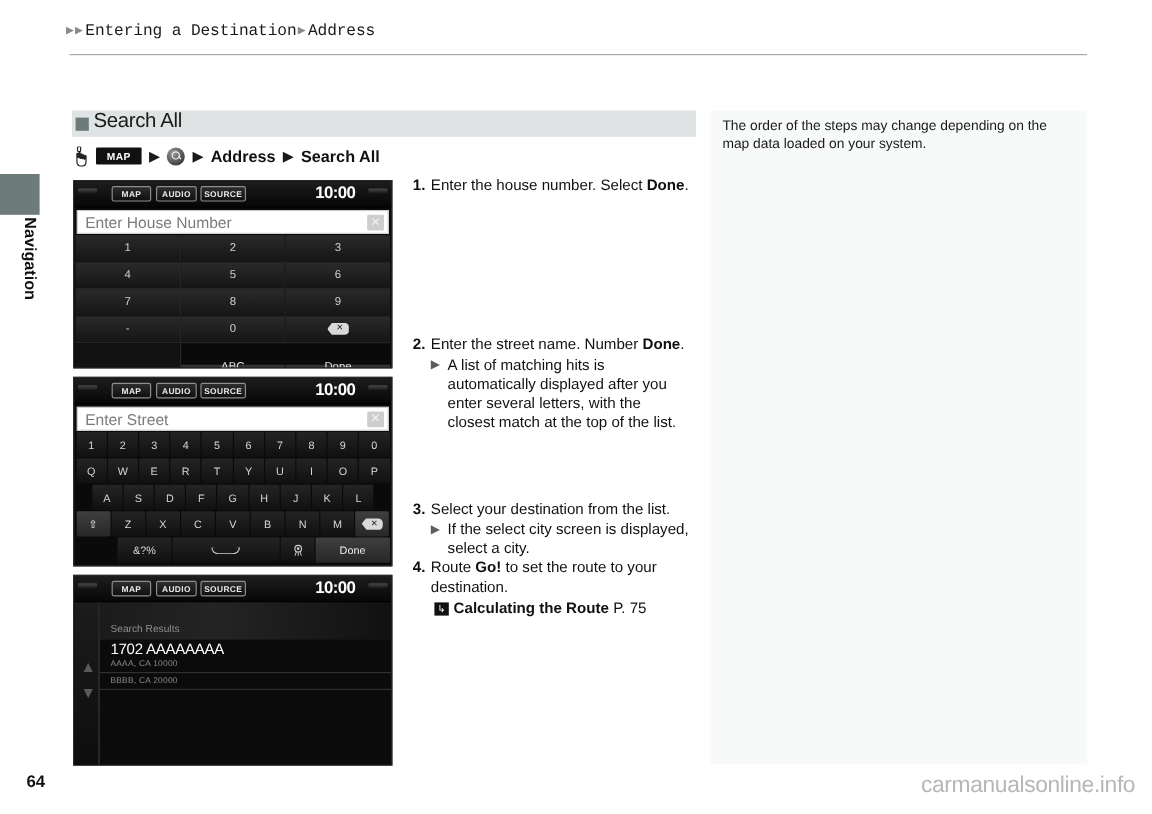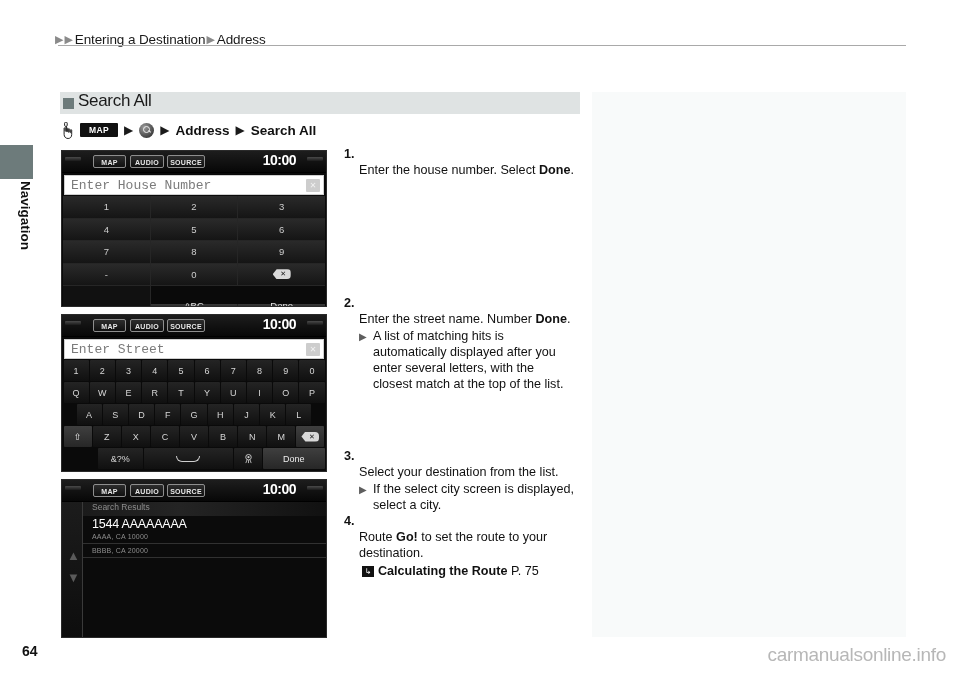--- a/index.html
+++ b/index.html
@@ -13,25 +13,26 @@
     font-family: "Liberation Sans", sans-serif;
     position: relative;
     overflow: hidden;
     -webkit-font-smoothing: antialiased;
   }
 
   
   #breadcrumb {
     position: absolute;
     left: 55px;
-    top: 32px;
+    top: 18px;
     font-size: 13.5px;
     color: #1a1a1a;
     letter-spacing: -0.1px;
     white-space: nowrap;
+    font-family: Liberation Mono, monospace;
   }
   #breadcrumb .tri {
     color: #8a8a8a;
     font-size: 11px;
     vertical-align: 1px;
     margin: 0 1px 0 0;
   }
   #breadcrumb .crumb { margin: 0 1px; }
 
   #header-rule {
@@ -213,21 +214,20 @@
   }
 
   
   .entry-field {
     position: relative;
     margin: 2px 2px 0 2px;
     height: 20px;
     background: #ffffff;
     border: 1px solid #cfcfcf;
     box-sizing: border-box;
-    font-family: Liberation Mono, monospace;
   }
   .entry-field .ph {
     position: absolute;
     left: 6px; top: 0;
     line-height: 19px;
     font-size: 13px;
     color: #7b7b7b;
   }
   .entry-field .clear {
     position: absolute;
@@ -336,21 +336,21 @@
     color: #5a5a5a;
     font-size: 13px;
     line-height: 12px;
     text-align: center;
   }
   .res-arrow.up   { top: 48px; }
   .res-arrow.down { top: 70px; }
   .res-body { flex: 1; position: relative; }
   .res-title {
     height: 14px;
-    padding: 0 0 0 9px;
+    padding: 17px 0 0 9px;
     font-size: 8.5px;
     color: #8d8d8d;
     background: linear-gradient(90deg, #1b1b1b 0%, #242424 40%, #111 100%);
   }
   .res-item { border-bottom: 1px solid #313131; padding: 1px 0 3px 0; }
   .res-name {
     color: #ffffff;
     font-size: 12.5px;
     padding-left: 9px;
     letter-spacing: -0.2px;
@@ -372,21 +372,21 @@
     font-size: 12.6px;
     color: #111;
     line-height: 1.27;
   }
   .step { display: flex; margin-bottom: 0; }
   .step .num {
     font-weight: bold;
     width: 15px;
     flex: 0 0 15px;
   }
-  .step .body { flex: 1; margin-top: 16px; }
+  .step .body { flex: 1; }
   .b { font-weight: bold; }
   .sub {
     display: flex;
     margin-top: 1px;
   }
   .sub .tri2 {
     flex: 0 0 14px;
     color: #5e5e5e;
     font-size: 10px;
     line-height: 1.55;
@@ -635,21 +635,21 @@
     <span class="dev-clock">10:00</span>
   </div>
   <div class="results-wrap">
     <div class="res-scroll">
       <div class="res-arrow up">▲</div>
       <div class="res-arrow down">▼</div>
     </div>
     <div class="res-body">
       <div class="res-title">Search Results</div>
       <div class="res-item">
-        <div class="res-name">1544 AAAAAAAA</div>
+        <div class="res-name">1702 AAAAAAAA</div>
         <div class="res-sub">AAAA, CA 10000</div>
       </div>
       <div class="res-item">
         <div class="res-sub">BBBB, CA 20000</div>
       </div>
     </div>
   </div>
 </div>
 
 <div id="steps">
@@ -689,16 +689,17 @@
   </div>
 
   <div class="ref">
     <span class="ref-icon">↳</span>
     <span><span class="ref-text">Calculating the Route</span><span class="ref-page"> P. 75</span></span>
   </div>
 
 </div>
 
 <div id="note-panel">
+  <div id="note-body">The order of the steps may change depending on the map data loaded on your system.</div>
 </div>
 
 <div id="page-num">64</div>
 <div id="watermark">carmanualsonline.info</div>
 
 </body></html>

